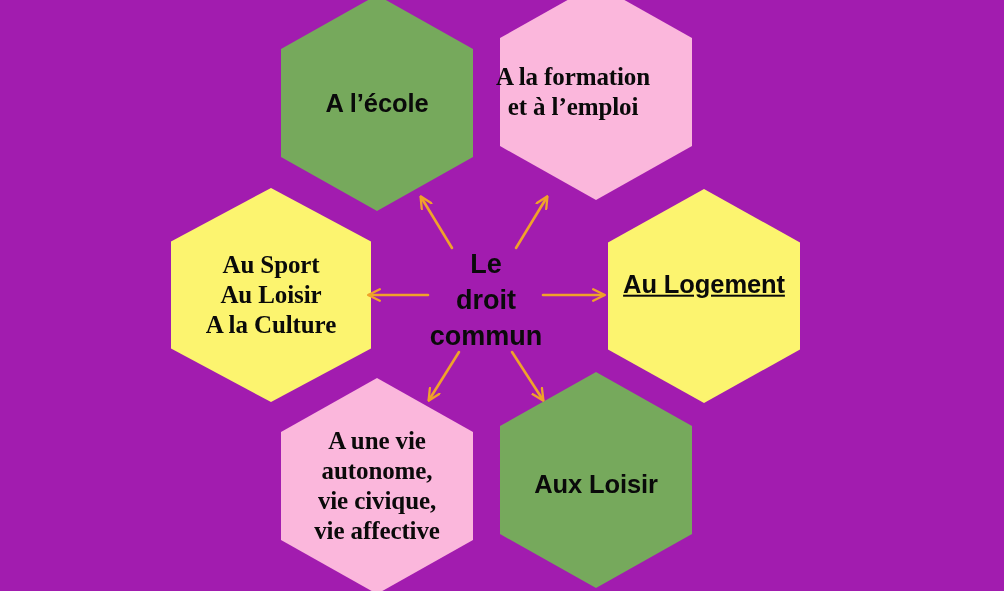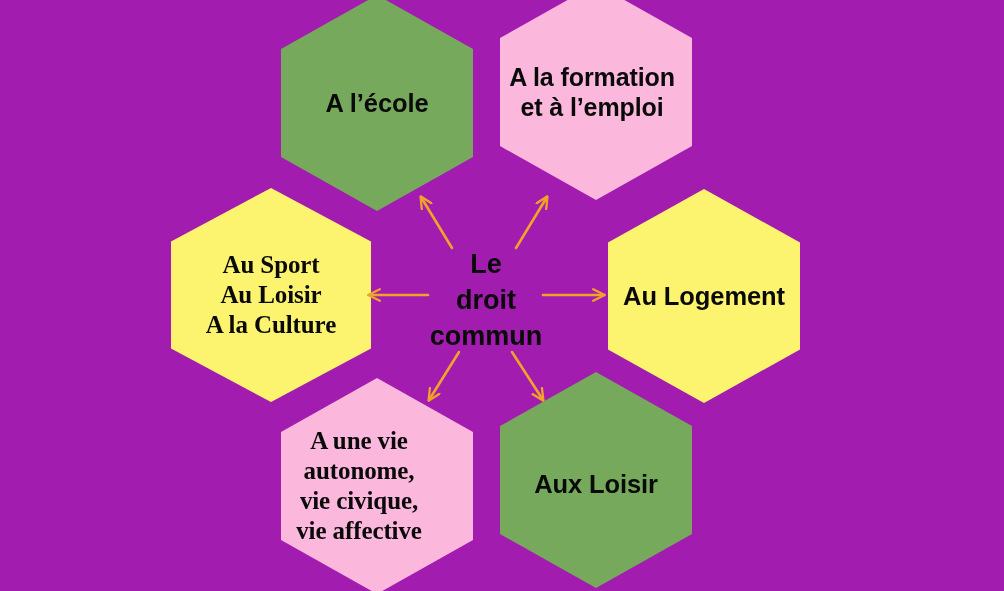--- a/index.html
+++ b/index.html
@@ -74,27 +74,27 @@
         <line x1="516" y1="248" x2="547" y2="197" stroke="#f0a22a" stroke-width="2.6" stroke-linecap="round" marker-end="url(#arrowhead)"></line>
         <line x1="428" y1="295" x2="369" y2="295" stroke="#f0a22a" stroke-width="2.6" stroke-linecap="round" marker-end="url(#arrowhead)"></line>
         <line x1="543" y1="295" x2="604" y2="295" stroke="#f0a22a" stroke-width="2.6" stroke-linecap="round" marker-end="url(#arrowhead)"></line>
         <line x1="459" y1="352" x2="429" y2="400" stroke="#f0a22a" stroke-width="2.6" stroke-linecap="round" marker-end="url(#arrowhead)"></line>
         <line x1="512" y1="352" x2="543" y2="400" stroke="#f0a22a" stroke-width="2.6" stroke-linecap="round" marker-end="url(#arrowhead)"></line>
       </g>
   </svg>
 
   <div id="labels-layer">
       <div class="hex-label size-1" style="width: 200px; left: 277px; top: 103px; transform: translateY(-50%);">A l’école</div>
-      <div class="hex-label size-2" style="width: 214px; left: 485px; top: 92px; transform: translateY(-50%);">A la formation
+      <div class="hex-label size-2" style="width: 214px; left: 466px; top: 92px; transform: translateY(-50%); font-family: Liberation Serif, serif;">A la formation
 et à l’emploi</div>
       <div class="hex-label size-3" style="width: 206px; left: 168px; top: 295px; transform: translateY(-50%);">Au Sport
 Au Loisir
 A la Culture</div>
-      <div class="hex-label size-1" style="width: 200px; left: 604px; top: 296px; transform: translateY(-50%);">Au Logement</div>
-      <div class="hex-label size-3" style="width: 204px; left: 257px; top: 486px; transform: translateY(-50%);">A une vie
+      <div class="hex-label size-1" style="width: 200px; left: 604px; top: 284px; transform: translateY(-50%); text-decoration: underline;">Au Logement</div>
+      <div class="hex-label size-3" style="width: 204px; left: 275px; top: 486px; transform: translateY(-50%);">A une vie
 autonome,
 vie civique,
 vie affective</div>
       <div class="hex-label size-1" style="width: 200px; left: 496px; top: 484px; transform: translateY(-50%);">Aux Loisir</div>
     </div>
 
   <div id="center-label" style="width: 230px; left: 371px; top: 295px; transform: translateY(-50%);">Le
 droit
 commun</div>
 

